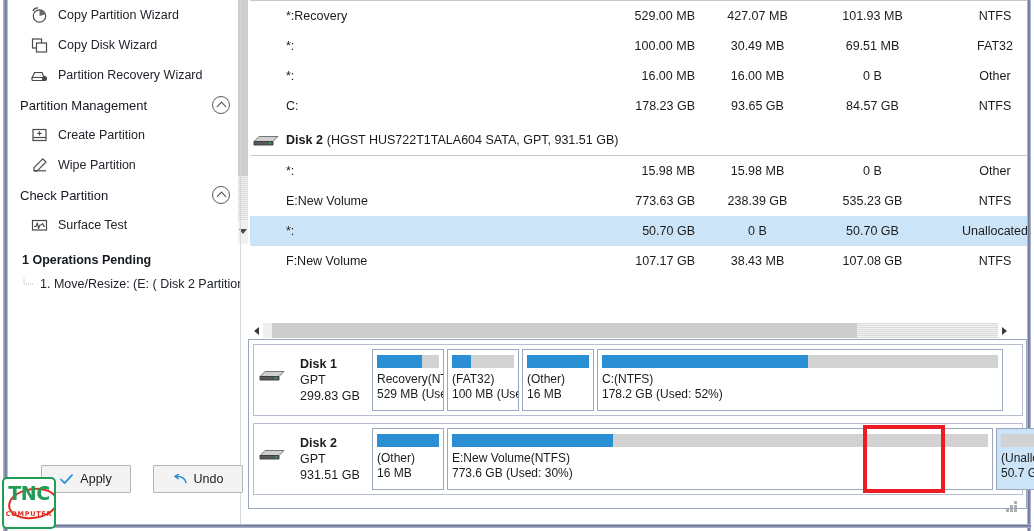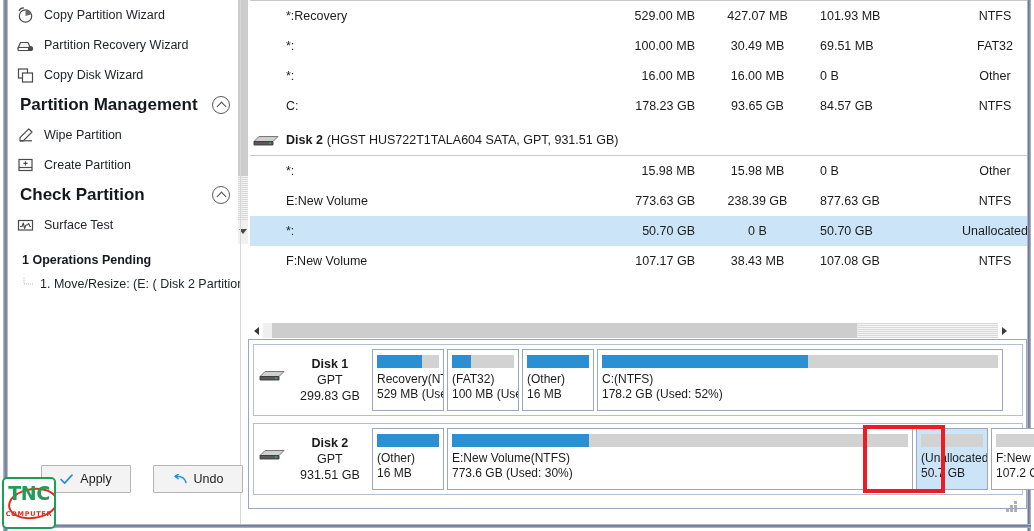--- a/index.html
+++ b/index.html
@@ -16,25 +16,25 @@
   .win-border-left{position:absolute;left:3px;top:0;width:5px;height:531px;
     background:linear-gradient(to right,#b9c0d4 0%,#7f8aa8 40%,#6a7593 60%,#cfd4e2 100%);}
   .win-border-bottom{position:absolute;left:3px;bottom:3px;width:1028px;height:4px;
     background:linear-gradient(to bottom,#cfd4e2 0%,#6a7593 40%,#7f8aa8 60%,#b9c0d4 100%);}
   .win-border-right{position:absolute;right:3px;top:0;width:4px;height:531px;
     background:linear-gradient(to left,#b9c0d4 0%,#7f8aa8 40%,#6a7593 60%,#cfd4e2 100%);}
   .win-inner{position:absolute;left:8px;top:0;width:1019px;height:524px;background:#fff;}
 
   
   .sidebar{position:absolute;left:8px;top:0;width:232px;height:524px;background:#ffffff;overflow:hidden;}
-  .side-row{display:flex;align-items:center;height:30px;padding-left:6px;cursor:default;}
+  .side-row{display:flex;align-items:center;height:30px;padding-left:20px;cursor:default;}
   .side-row .ic{width:22px;height:20px;flex:0 0 22px;display:flex;align-items:center;justify-content:center;margin-right:8px;}
   .side-row .lbl{font-size:12.5px;color:#20242b;white-space:nowrap;}
   .side-head{display:flex;align-items:center;height:30px;padding-left:12px;padding-right:10px;}
-  .side-head .lbl{font-size:17px;font-weight:bold;color:#14181f;flex:1;white-space:nowrap;}
+  .side-head .lbl{font-size:13px;font-weight:normal;color:#14181f;flex:1;white-space:nowrap;}
   .chev{width:16px;height:16px;border:1.3px solid #5a5a5a;border-radius:50%;
         display:flex;align-items:center;justify-content:center;flex:0 0 16px;}
   .chev i{display:block;width:6px;height:6px;border-left:1.4px solid #4a4a4a;border-top:1.4px solid #4a4a4a;
         transform:rotate(45deg);margin-top:2px;}
   .pend-head{padding-left:14px;font-weight:bold;font-size:12.5px;color:#14181f;height:24px;display:flex;align-items:center;}
   .pend-row{display:flex;align-items:center;height:24px;padding-left:14px;}
   .pend-row .dots{width:14px;height:12px;flex:0 0 14px;margin-right:4px;position:relative;}
   .pend-row .lbl{font-size:12.5px;color:#20242b;white-space:nowrap;overflow:hidden;}
 
   
@@ -66,21 +66,21 @@
        letter-spacing:0.7px;margin-top:7px;}
 
   
   .rightpane{position:absolute;left:248px;top:0;width:779px;height:524px;background:#fff;}
   .tbl{position:absolute;left:2px;top:0;width:777px;height:312px;overflow:hidden;background:#fff;}
   .trow{position:absolute;left:0;width:777px;height:30px;display:flex;align-items:center;}
   .trow.sel{background:#cce4f7;}
   .c-part{position:absolute;left:36px;white-space:nowrap;}
   .c-cap{position:absolute;left:340px;width:105px;text-align:right;}
   .c-used{position:absolute;left:455px;width:105px;text-align:center;}
-  .c-unused{position:absolute;left:570px;width:105px;text-align:left;}
+  .c-unused{position:absolute;left:570px;width:105px;text-align:center;}
   .c-fs{position:absolute;left:690px;width:110px;text-align:center;}
   .hr{position:absolute;left:0;width:777px;height:1px;background:#c8c8c8;}
   .diskhdr{position:absolute;left:0;width:777px;height:30px;display:flex;align-items:center;padding-left:36px;box-sizing:border-box;}
   .diskhdr .dname{font-weight:bold;margin-right:4px;}
 
   
   .hsb{position:absolute;left:2px;top:322px;width:777px;height:17px;background:#fff;}
   .hsb .trk{position:absolute;left:13px;top:1px;width:735px;height:15px;background:#efefef;}
   .hsb .thm{position:absolute;left:22px;top:1px;width:585px;height:15px;background:#cdcdcd;}
   .hsb .thm2{position:absolute;left:607px;top:1px;width:141px;height:15px;
@@ -90,21 +90,21 @@
   .hsb .ar i{width:0;height:0;border-top:4px solid transparent;border-bottom:4px solid transparent;}
   .hsb .ar.l i{border-right:5px solid #3a3a3a;}
   .hsb .ar.r i{border-left:5px solid #3a3a3a;}
 
   
   .mapwrap{position:absolute;left:0;top:339px;width:779px;height:170px;
     border:1px solid #9aa7bd;box-sizing:border-box;background:#fff;}
   .diskmap{position:absolute;left:4px;width:770px;height:72px;border:1px solid #b6bfcd;box-sizing:border-box;background:#fff;}
   .dm-info{position:absolute;left:0;top:0;width:116px;height:70px;display:flex;align-items:center;}
   .dm-icon{width:38px;height:24px;flex:0 0 38px;margin-left:4px;margin-right:4px;position:relative;}
-  .dm-txt{font-size:12.5px;line-height:16px;color:#1b1b1b;text-align:center;}
+  .dm-txt{font-size:12.5px;line-height:16px;color:#1b1b1b;}
   .dm-txt b{font-weight:bold;}
   .parts{position:absolute;left:118px;top:4px;height:62px;display:flex;}
   .pcell{border:1px solid #9aa7bd;box-sizing:border-box;margin-right:3px;padding:5px 4px 0 4px;overflow:hidden;background:#fff;position:relative;}
   .pcell.sel{background:#cce4f7;}
   .pbar{height:13px;background:#d2d2d2;position:relative;overflow:hidden;margin-bottom:4px;}
   .pbar .fill{position:absolute;left:0;top:0;height:13px;background:#2b8fd4;}
   .pbar.unalloc{background:#d2d2d2;}
   .pl{font-size:12px;line-height:15px;color:#1b1b1b;white-space:nowrap;}
   .redbox{position:absolute;border:4px solid #ed1c24;box-sizing:border-box;pointer-events:none;}
 
@@ -128,61 +128,61 @@
             <svg width="17" height="17" viewBox="0 0 17 17">
               <circle cx="8.5" cy="9" r="6.2" fill="none" stroke="#4a4a4a" stroke-width="1.2"></circle>
               <path d="M8.5 9 L8.5 2.8 A6.2 6.2 0 0 1 14 7.4 Z" fill="#6a6a6a"></path>
               <path d="M2 4 a5 5 0 0 1 5-3" fill="none" stroke="#4a4a4a" stroke-width="1.2"></path>
             </svg>
           </span>
           <span class="lbl">Copy Partition Wizard</span>
         </div>
         <div class="side-row">
           <span class="ic">
+            <svg width="17" height="17" viewBox="0 0 17 17">
+              <rect x="1.5" y="2" width="9" height="9" fill="none" stroke="#4a4a4a" stroke-width="1.2"></rect>
+              <rect x="5.5" y="6" width="10" height="9" fill="#fff" stroke="#4a4a4a" stroke-width="1.2"></rect>
+            </svg>
+          </span>
+          <span class="lbl">Copy Disk Wizard</span>
+        </div>
+        <div class="side-row">
+          <span class="ic">
             <svg width="18" height="16" viewBox="0 0 18 16">
               <path d="M2 11 L4.5 5.5 H12 L14.5 11 Z" fill="#f2f2f2" stroke="#4a4a4a" stroke-width="1.2"></path>
               <rect x="2" y="10.5" width="12.5" height="3" rx="1" fill="#fff" stroke="#4a4a4a" stroke-width="1.2"></rect>
               <circle cx="14.5" cy="11.5" r="2.6" fill="#4a4a4a"></circle>
             </svg>
           </span>
           <span class="lbl">Partition Recovery Wizard</span>
         </div>
-        <div class="side-row">
-          <span class="ic">
-            <svg width="17" height="17" viewBox="0 0 17 17">
-              <rect x="1.5" y="2" width="9" height="9" fill="none" stroke="#4a4a4a" stroke-width="1.2"></rect>
-              <rect x="5.5" y="6" width="10" height="9" fill="#fff" stroke="#4a4a4a" stroke-width="1.2"></rect>
-            </svg>
-          </span>
-          <span class="lbl">Copy Disk Wizard</span>
-        </div>
         <div class="side-head">
           <span class="lbl">Partition Management</span>
           <span class="chev">
             <i></i>
           </span>
         </div>
-        <div class="side-row">
-            <span class="ic">
-            <svg width="17" height="16" viewBox="0 0 17 16">
-              <path d="M11.8 1.8 L15 5 L6.2 13.8 H3 V10.6 Z" fill="none" stroke="#4a4a4a" stroke-width="1.2" stroke-linejoin="round"></path>
-              <path d="M3 13.8 L15 13.8" stroke="#4a4a4a" stroke-width="1.2"></path>
-            </svg>
-          </span>
-            <span class="lbl">Wipe Partition</span>
-          </div>
         <div class="side-row">
             <span class="ic">
             <svg width="17" height="16" viewBox="0 0 17 16">
               <rect x="2" y="2.5" width="13" height="11" fill="none" stroke="#4a4a4a" stroke-width="1.2"></rect>
               <path d="M2 10.5 H15" stroke="#4a4a4a" stroke-width="1.2"></path>
               <path d="M8.5 4.3 V8.6 M6.4 6.45 H10.6" stroke="#4a4a4a" stroke-width="1.2"></path>
             </svg>
           </span>
             <span class="lbl">Create Partition</span>
+          </div>
+        <div class="side-row">
+            <span class="ic">
+            <svg width="17" height="16" viewBox="0 0 17 16">
+              <path d="M11.8 1.8 L15 5 L6.2 13.8 H3 V10.6 Z" fill="none" stroke="#4a4a4a" stroke-width="1.2" stroke-linejoin="round"></path>
+              <path d="M3 13.8 L15 13.8" stroke="#4a4a4a" stroke-width="1.2"></path>
+            </svg>
+          </span>
+            <span class="lbl">Wipe Partition</span>
           </div>
         <div class="side-head">
           <span class="lbl">Check Partition</span>
           <span class="chev">
             <i></i>
           </span>
         </div>
         <div class="side-row">
             <span class="ic">
             <svg width="17" height="16" viewBox="0 0 17 16">
@@ -289,21 +289,21 @@
       <span class="c-cap">15.98 MB</span>
       <span class="c-used">15.98 MB</span>
       <span class="c-unused">0 B</span>
       <span class="c-fs">Other</span>
 
     </div>
         <div class="trow" style="top:186px">
       <span class="c-part">E:New Volume</span>
       <span class="c-cap">773.63 GB</span>
       <span class="c-used">238.39 GB</span>
-      <span class="c-unused">877.63 GB</span>
+      <span class="c-unused">535.23 GB</span>
       <span class="c-fs">NTFS</span>
 
     </div>
         <div class="trow sel" style="top:216px">
       <span class="c-part">*:</span>
       <span class="c-cap">50.70 GB</span>
       <span class="c-used">0 B</span>
       <span class="c-unused">50.70 GB</span>
       <span class="c-fs">Unallocated</span>
 
@@ -390,21 +390,21 @@
             </span>
           </div>
           <div class="parts">
               <div class="pcell" style="width:72px">
                 <div class="pbar">
                   <div class="fill" style="width:100%"></div>
                 </div>
                 <div class="pl">(Other)</div>
                 <div class="pl">16 MB</div>
               </div>
-              <div class="pcell" style="width:466px">
+              <div class="pcell" style="width:546px">
                 <div class="pbar">
                   <div class="fill" style="width:30%"></div>
                 </div>
                 <div class="pl">E:New Volume(NTFS)</div>
                 <div class="pl">773.6 GB (Used: 30%)</div>
               </div>
               <div class="pcell sel" style="width:72px">
                 <div class="pbar unalloc"></div>
                 <div class="pl">(Unallocated)</div>
                 <div class="pl">50.7 GB</div>

